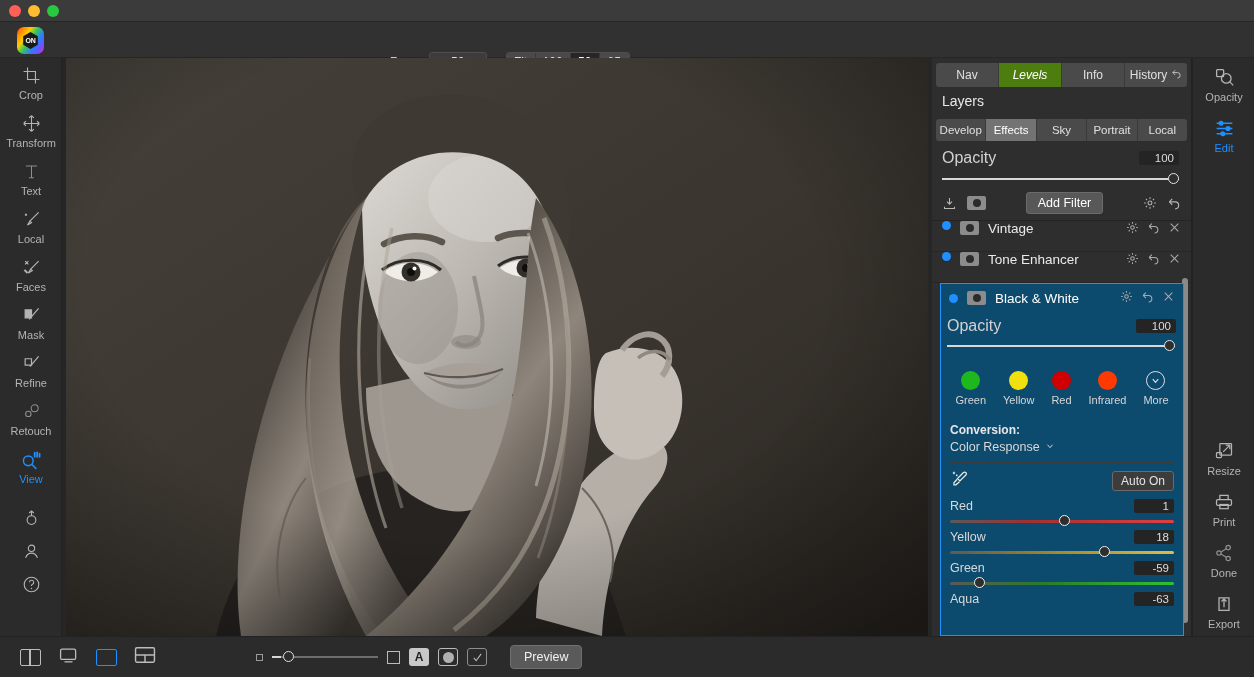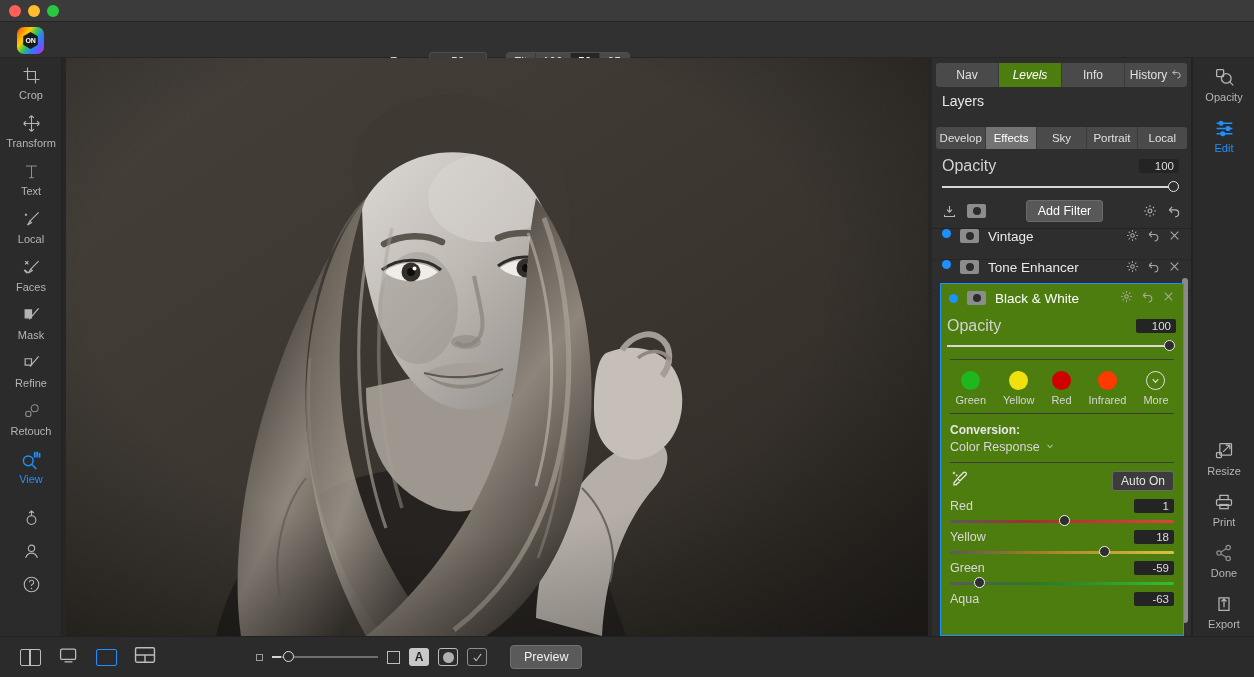--- a/index.html
+++ b/index.html
@@ -116,21 +116,21 @@
     display: flex; align-items: center; justify-content: center; gap: 4px;
     border-right: 1px solid #3a3a3a;
   }
   .ptab:first-child { border-radius: 3px 0 0 3px; }
   .ptab:last-child { border-radius: 0 3px 3px 0; border-right: none; }
   .ptab.active { background: #4d7c0f; color: #fff; font-style: italic; }
   .layers-title {
     height: 28px; display: flex; align-items: center; padding-left: 10px;
     color: #e8e8e8; font-size: 14px;
   }
-  .subtabs { display: flex; height: 22px; margin: 12px 4px 0; }
+  .subtabs { display: flex; height: 22px; margin: 4px 4px 0; }
   .stab {
     flex: 1; background: #4a4a4a; color: #e0e0e0; font-size: 11.5px;
     display: flex; align-items: center; justify-content: center;
     border-right: 1px solid #3a3a3a;
   }
   .stab:first-child { border-radius: 3px 0 0 3px; }
   .stab:last-child { border-radius: 0 3px 3px 0; border-right: none; }
   .stab.active { background: #737373; color: #fff; }
 
   .opacity-row {
@@ -173,21 +173,21 @@
   .thumb {
     width: 19px; height: 14px; background: #8c8c8c; border-radius: 2px;
     display: flex; align-items: center; justify-content: center; flex: 0 0 auto;
   }
   .thumb i { width: 8px; height: 8px; border-radius: 50%; background: #2b2b2b; display: block; }
   .layer-row .nm { flex: 1; }
   .row-icons { display: flex; gap: 8px; color: #aaa; align-items: center; }
 
   .bw-panel {
     position: absolute; left: 940px; top: 283px; width: 244px; height: 353px;
-    border: 1.6px solid #1e90ff; background: #4d7c0f; overflow: hidden;
+    border: 1.6px solid #1e90ff; background: #0c4a6e; overflow: hidden;
   }
   .bw-head {
     display: flex; align-items: center; gap: 9px; height: 28px; padding: 0 8px;
     color: #fff; font-size: 13.5px;
   }
   .divider { height: 1px; background: #3d3d3d; margin: 7px 9px; }
   .swatches { display: flex; justify-content: space-around; padding: 4px 6px 0; }
   .sw { display: flex; flex-direction: column; align-items: center; gap: 4px; }
   .sw .circ { width: 19px; height: 19px; border-radius: 50%; }
   .sw .cap { font-size: 11px; color: #d6d6d6; }

